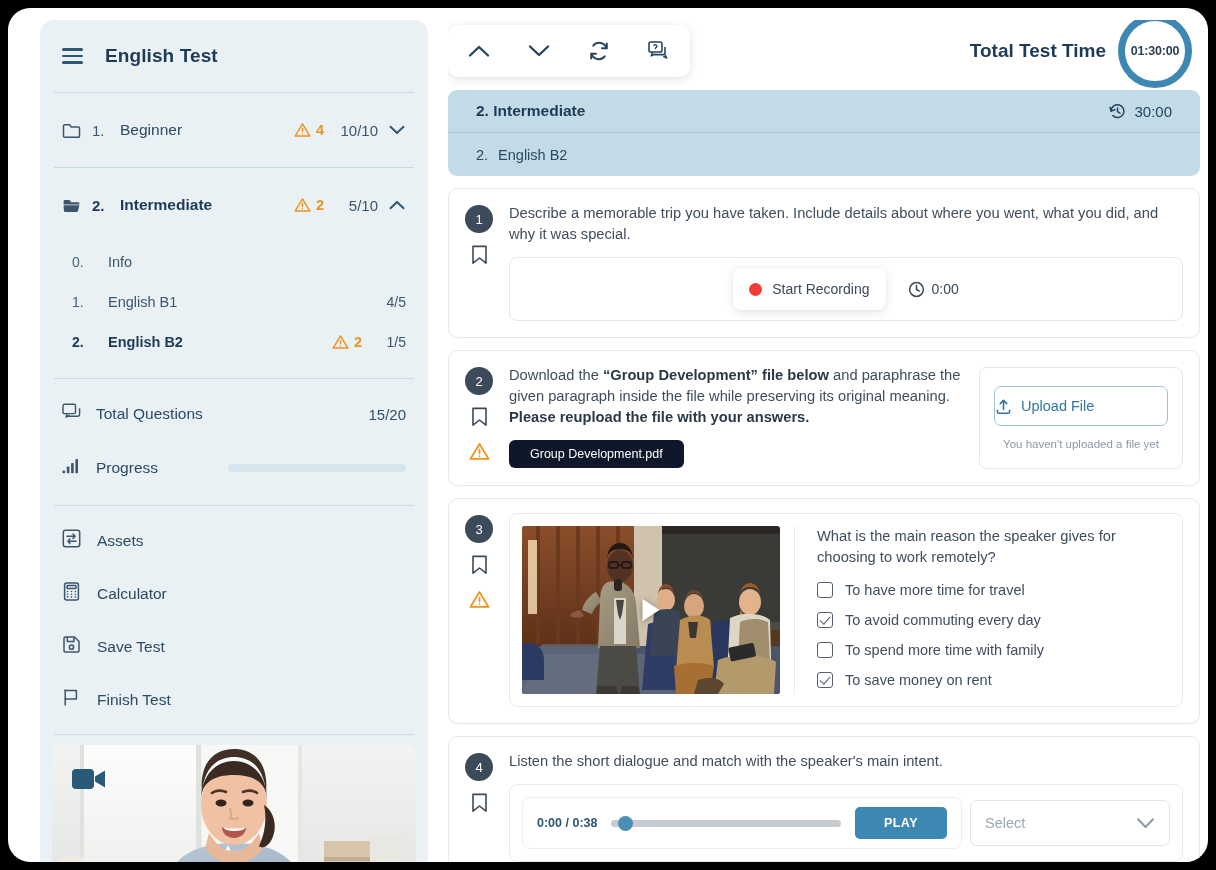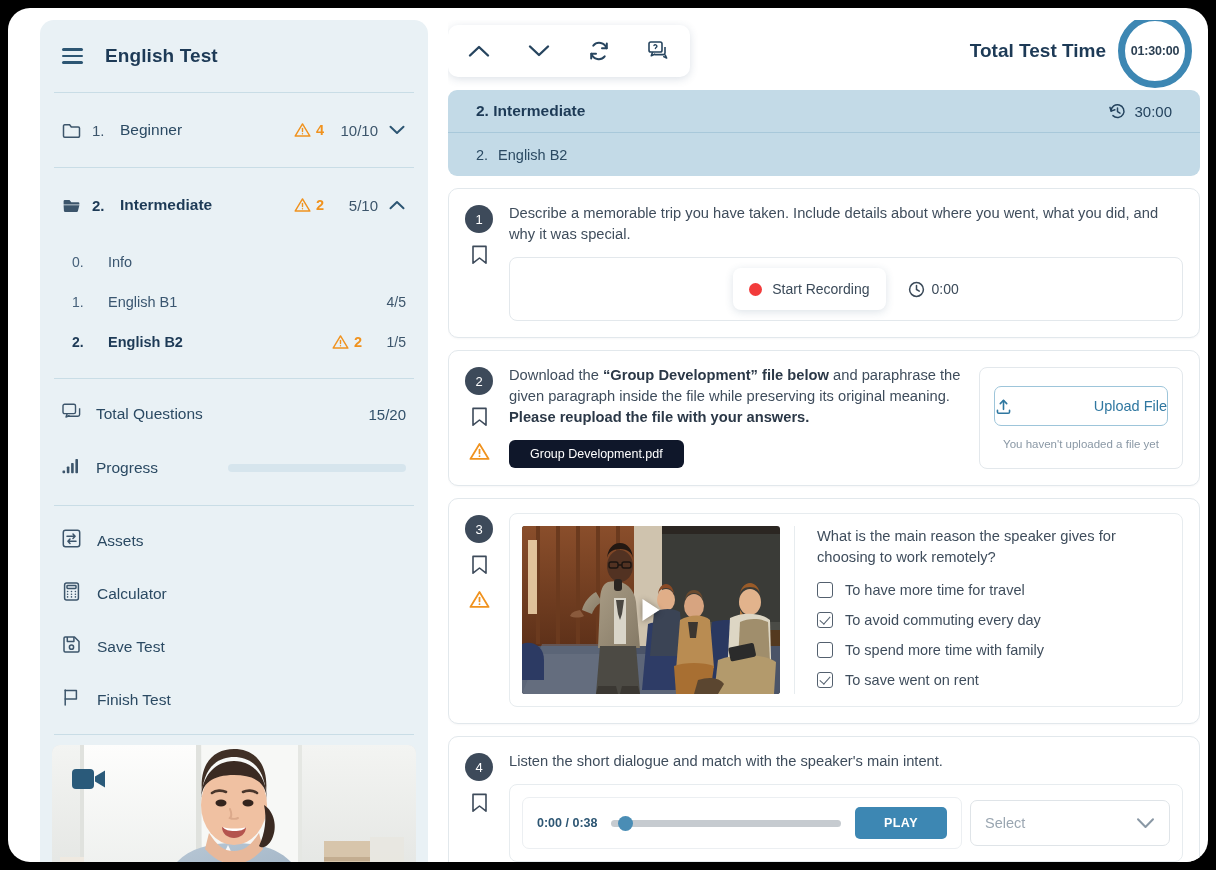--- a/index.html
+++ b/index.html
@@ -202,21 +202,21 @@
     width: 204px; flex:0 0 204px;
     border:1px solid #e3e8ec; border-radius:8px;
     padding: 18px 14px;
     display:flex; flex-direction:column; align-items:center; gap:12px;
     align-self:flex-start;
     margin-top:2px;
   }
   .upload-btn {
     width:100%; height:40px;
     border:1px solid #9dc5da; border-radius:7px;
-    display:flex;align-items:center;justify-content:space-between;gap:9px;
+    display:flex;align-items:center;justify-content:flex-start;gap:9px;
     color:#2f77a0; font-size:14.5px; cursor:pointer; background:#fff;
   }
   .upload-note { font-size:11.5px; color:#8a98a5;text-align:right; }
 
   .q3wrap { display:flex; gap:0; border:1px solid #e7ecef; border-radius:8px; padding:12px; }
   .vid-thumb {
     width: 258px; height: 168px; flex:0 0 258px;
     border-radius: 3px; overflow:hidden; position:relative;
   }
   .play-tri {
@@ -676,21 +676,21 @@
           <div class="opt">
             <span class="cbox on"></span>
             <span class="opt-lbl">To avoid commuting every day</span>
           </div>
           <div class="opt">
             <span class="cbox"></span>
             <span class="opt-lbl">To spend more time with family</span>
           </div>
           <div class="opt">
             <span class="cbox on"></span>
-            <span class="opt-lbl">To save went on rent</span>
+            <span class="opt-lbl">To save money on rent</span>
           </div>
         </div>
       </div>
     </div>
 
     <div class="qcard">
       <div class="qgutter">
         <span class="qnum">4</span>
         <span>
           <svg width="17" height="21" viewBox="0 0 17 21" fill="none" stroke="#3d4a5a" stroke-width="1.6" stroke-linejoin="round">

